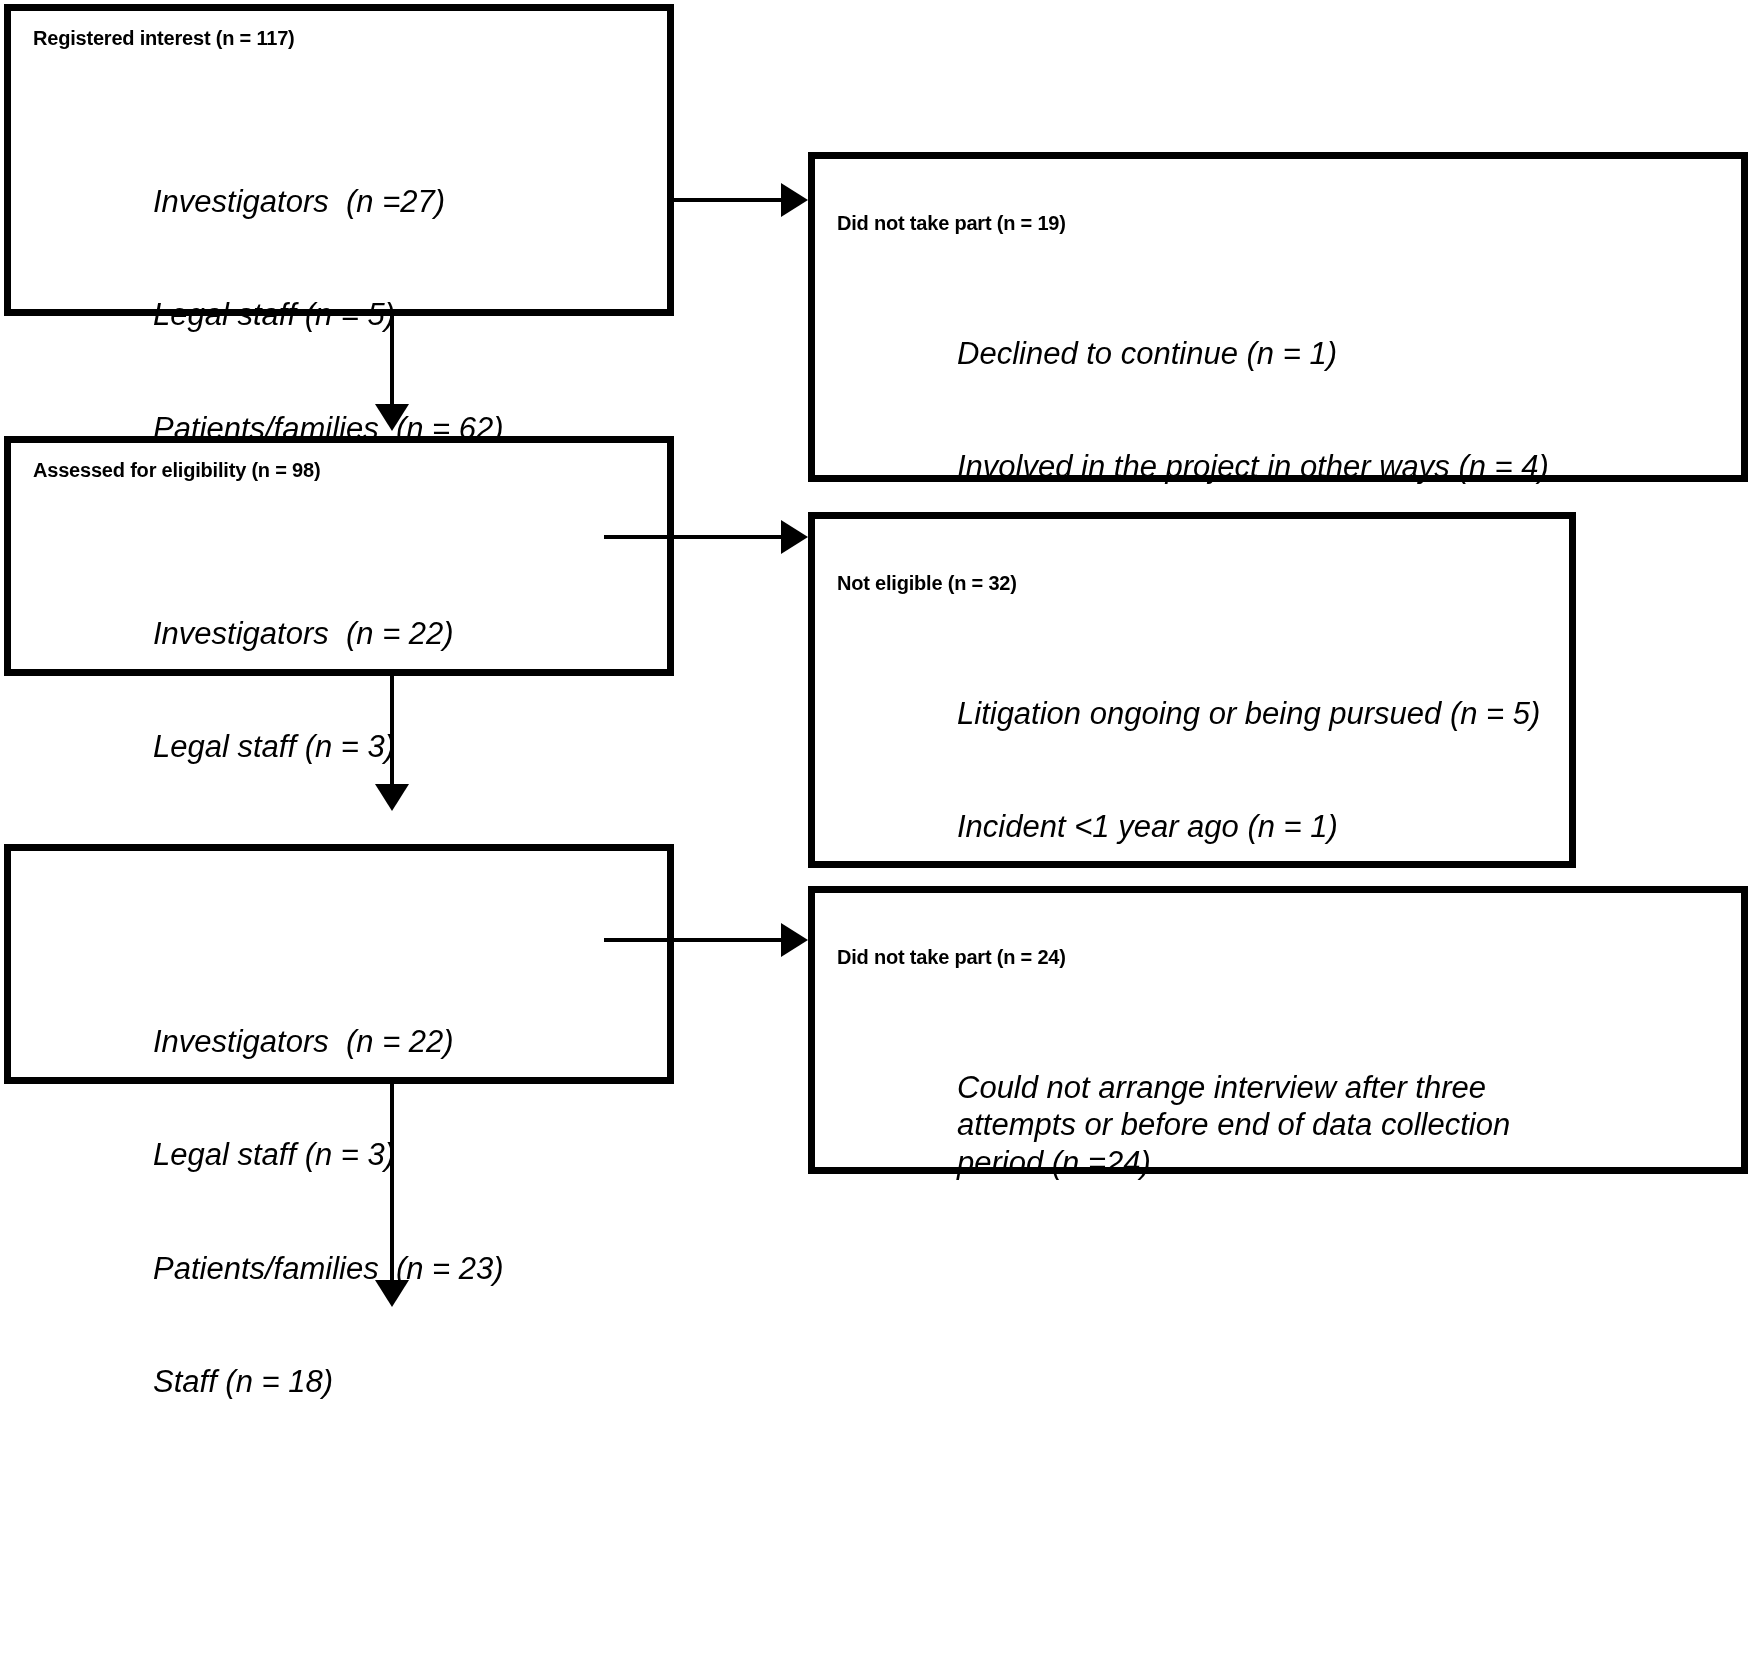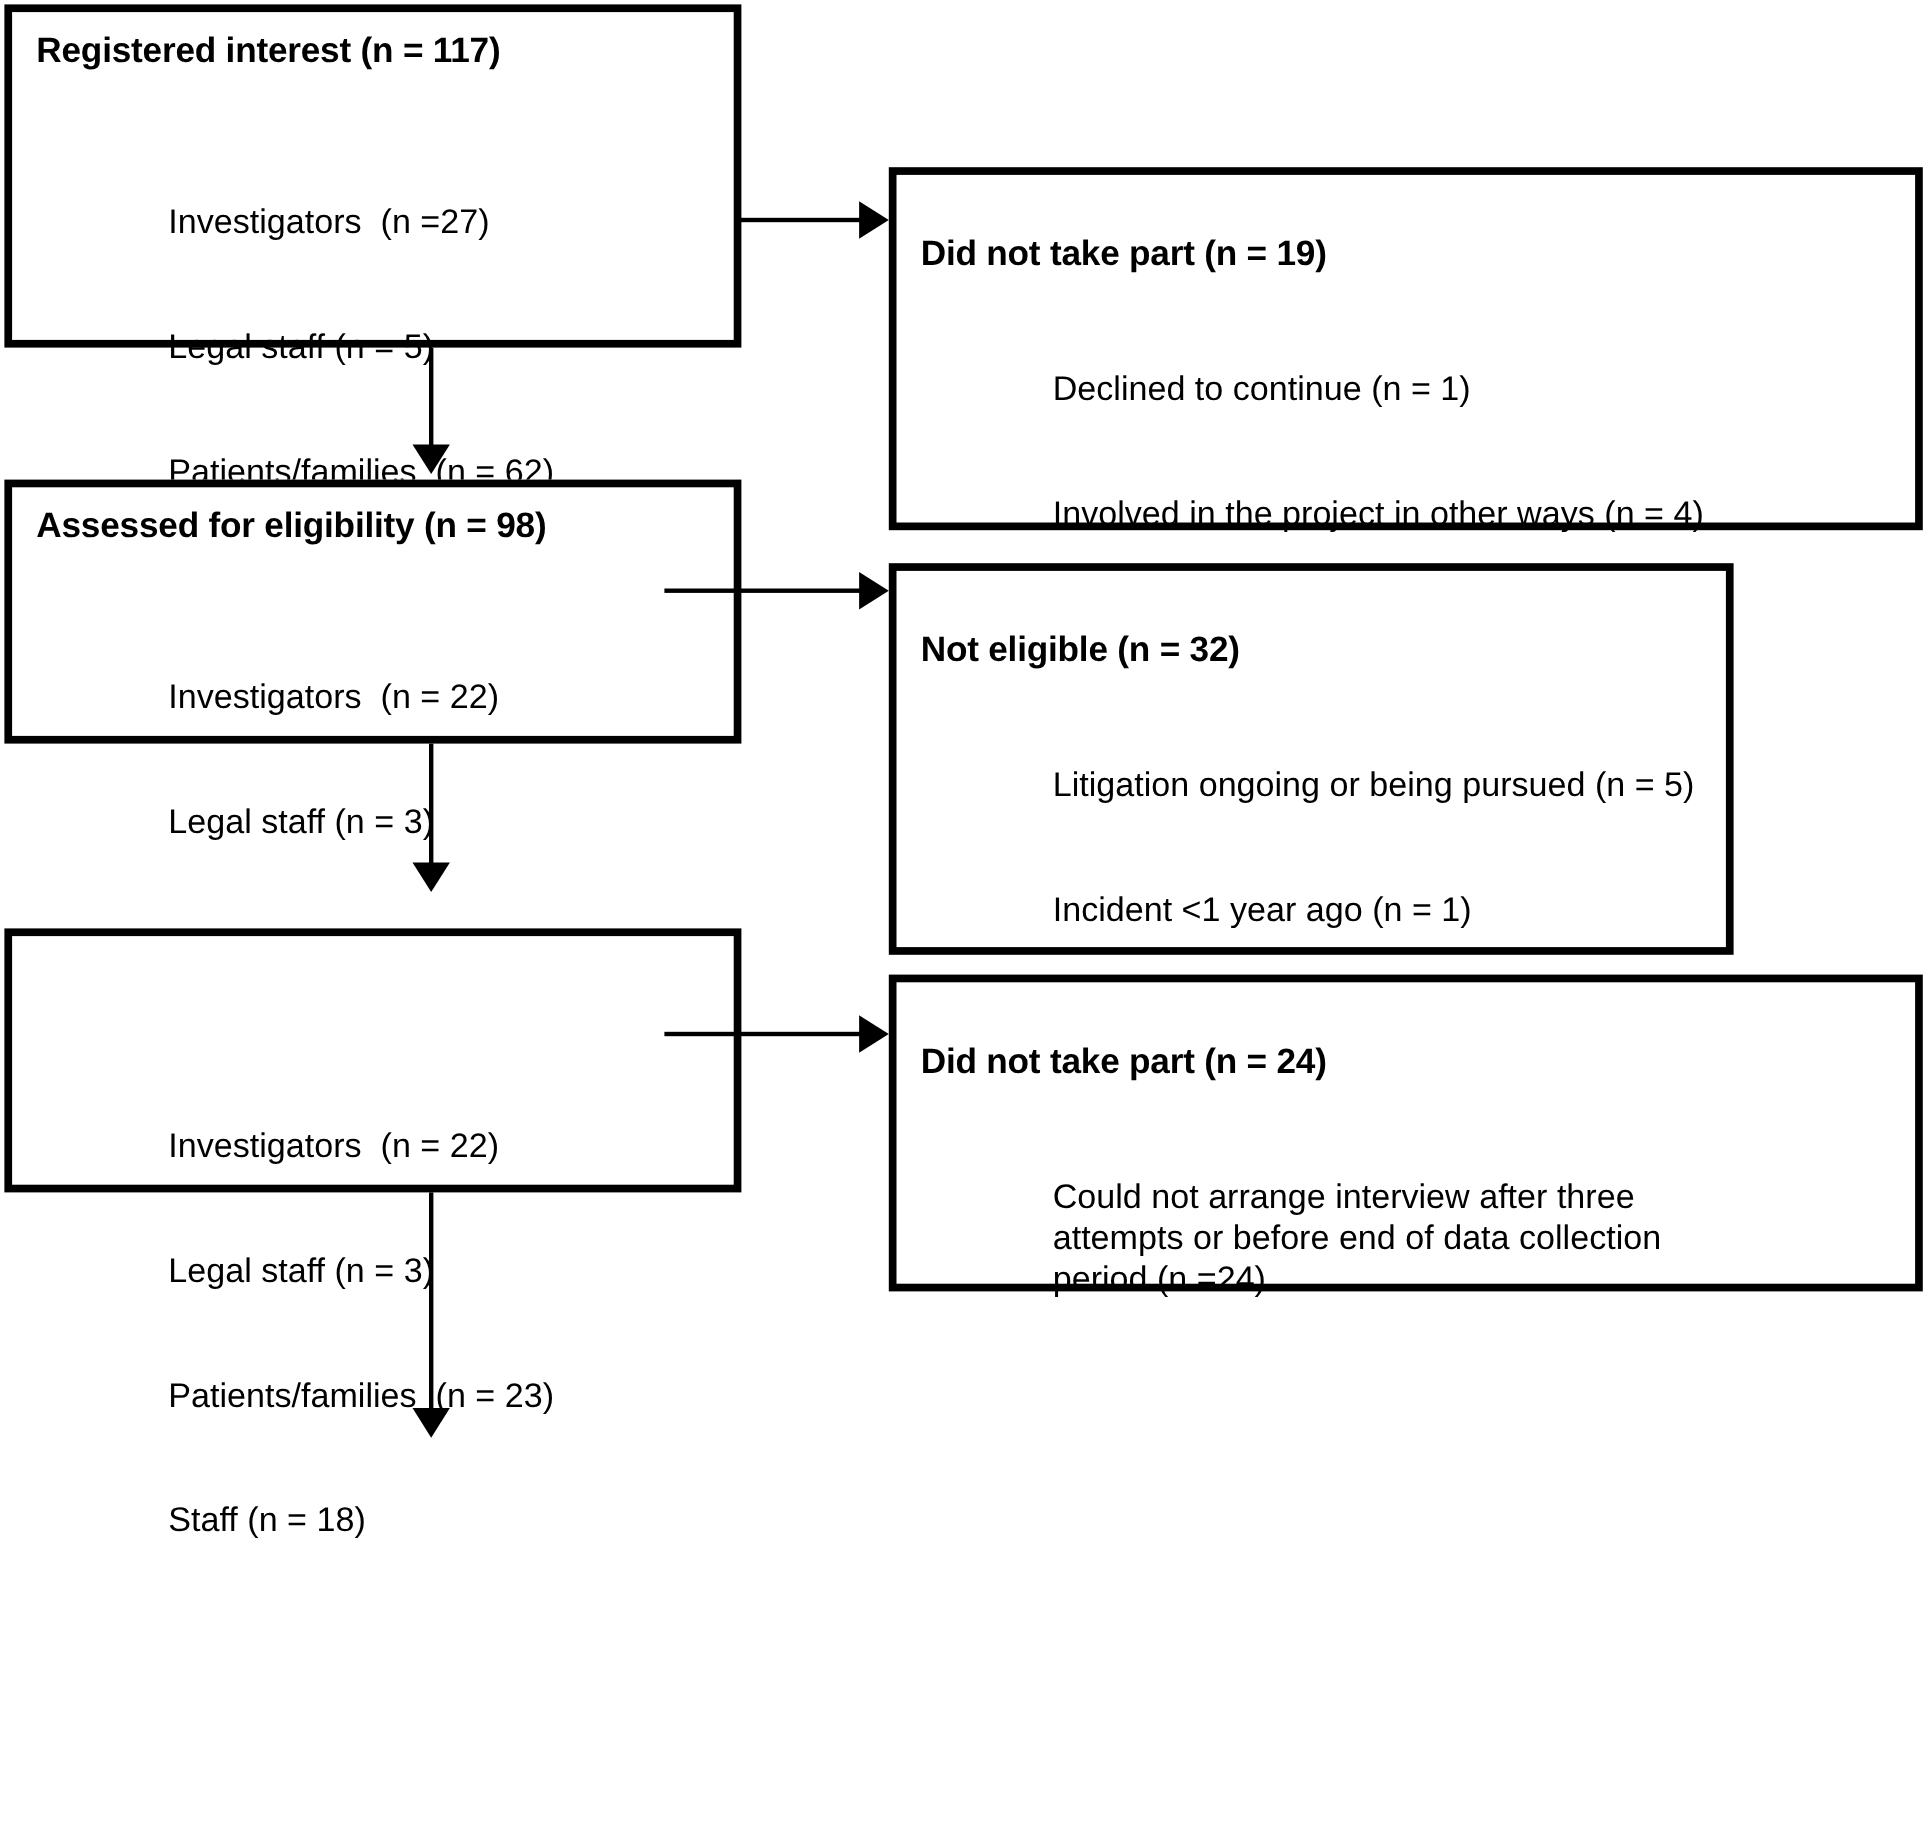--- a/index.html
+++ b/index.html
@@ -20,31 +20,32 @@
   
   .node{
     position:absolute;
     box-sizing:border-box;
     border:7px solid #000000;
     background:#ffffff;
   }
   .node .title{
     position:absolute;
     font-weight:bold;
-    font-size:32px;
+    font-size:20px;
     line-height:1.15;
     letter-spacing:-0.2px;
     white-space:nowrap;
   }
   .node .body{
     position:absolute;
     font-weight:normal;
     font-size:31px;
     line-height:1.22;
     white-space:pre-wrap;
+    font-style:italic;
   }
   .node .body .ln{display:block;}
 
   
   .node.left .title{left:22px;top:16px;}
   .node.left .body{left:142px;top:96px;}
 
   
   .node.right .title{left:22px;top:14px;margin-top:39px;}
   .node.right .body{left:142px;top:100px;width:610px;}

